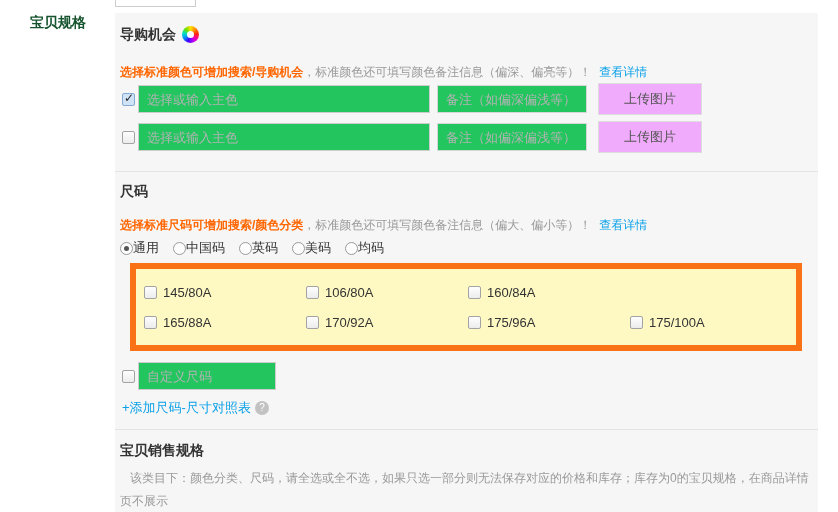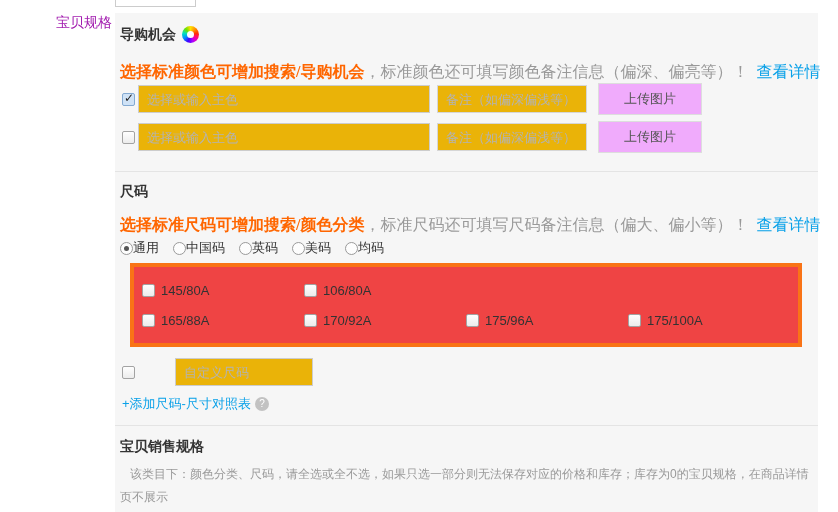--- a/index.html
+++ b/index.html
@@ -9,40 +9,40 @@
   }
   *{box-sizing:border-box;margin:0;padding:0;}
   html,body{width:838px;height:512px;overflow:hidden;}
   body{
     position:relative;
     background:#fff;
     font-family:"Liberation Sans","DejaVu Sans",sans-serif;
     color:#333;
   }
   .left-label{
-    position:absolute;left:56px;top:14px;
-    font-size:14px;color:#a21caf;
+    position:absolute;left:30px;top:14px;
+    font-size:14px;color:#14532d;font-weight:bold;
   }
   .top-cut-input{
     position:absolute;left:115px;top:-21px;width:81px;height:28px;
     border:1px solid #ccc;background:#fff;outline:none;
   }
   .panel{
     position:absolute;left:115px;top:13px;width:703px;height:499px;
     background:var(--panel);
   }
   .sec{padding-left:5px;}
   .sec-header{padding-top:12px;display:flex;align-items:center;}
   .sec-title{font-size:14px;font-weight:bold;color:#333;line-height:18px;}
   .wheel{
     width:17px;height:17px;border-radius:50%;margin-left:6px;position:relative;
     background:conic-gradient(#ffe000,#ff9000,#ff3000,#ff0090,#b000ff,#4000ff,#0090ff,#00dfc0,#70e000,#ffe000);
   }
   .wheel::after{content:"";position:absolute;inset:5px;border-radius:50%;background:#fdfdfd;}
-  .tip{margin-top:20px;font-size:16px;line-height:18px;white-space:nowrap;font-family:Liberation Serif, serif;}
+  .tip{margin-top:20px;font-size:12px;line-height:18px;white-space:nowrap;}
   .tip-hl{color:var(--accent);font-weight:bold;}
   .tip-gray{color:#999;}
   .tip-link{color:var(--link);text-decoration:none;margin-left:8px;cursor:pointer;}
   
   .cb{
     display:inline-block;width:13px;height:13px;flex:0 0 13px;
     border:1px solid #a3a3a3;border-radius:2px;
     background:linear-gradient(#fefefe,#ececec);
     position:relative;cursor:pointer;
   }
@@ -58,21 +58,21 @@
   }
   .radio.checked::after{
     content:"";position:absolute;left:3px;top:3px;width:5px;height:5px;
     border-radius:50%;background:#555;
   }
   
   .color-row{display:flex;align-items:center;margin-top:4px;height:28px;}
   .color-row + .color-row{margin-top:10px;}
   .color-row .cb{margin-left:2px;}
   .txt-input{
-    height:28px;border:1px solid #ccc;background:#eab308;outline:none;
+    height:28px;border:1px solid #ccc;background:#22c55e;outline:none;
     font-size:13px;padding:0 8px;color:#555;
     font-family:"Liberation Sans","DejaVu Sans",sans-serif;
   }
   .txt-input::placeholder{color:#b3b3b3;opacity:1;}
   .main-input{width:292px;margin-left:3px;}
   .remark-input{width:150px;margin-left:7px;border-color:#d6d6d6;}
   .upload-btn{
     width:104px;height:32px;margin-left:11px;
     border:1px solid #ddd;background:#f0abfc;color:#555;
     font-size:13px;cursor:pointer;
@@ -80,27 +80,27 @@
   }
   .divider{height:1px;background:#e4e4e4;margin-top:20px;}
   .divider-2{margin-top:12px;}
   
   .sec-size .sec-header{padding-top:10px;}
   .sec-size .tip{margin-top:16px;}
   .radio-row{display:flex;align-items:center;margin-top:5px;font-size:13px;color:#333;}
   .radio-item{display:flex;align-items:center;margin-right:14px;cursor:pointer;}
   .radio-item span.lbl{margin-left:0;}
   .size-box{
-    margin:6px 0 0 10px;width:672px;background:#ef4444;border:4px solid #f97316;
+    margin:6px 0 0 10px;width:672px;background:#fef9c3;border:6px solid #f97316;
     padding:8px 0 8px 8px;
   }
   .size-grid-row{display:grid;grid-template-columns:162px 162px 162px 162px;height:30px;align-items:center;}
   .size-cell{display:flex;align-items:center;cursor:pointer;}
   .size-cell span.lbl{margin-left:6px;font-size:13px;color:#333;}
-  .custom-row{display:flex;align-items:center;margin-top:11px;gap:37px;}
+  .custom-row{display:flex;align-items:center;margin-top:11px;}
   .custom-row .cb{margin-left:2px;}
   .custom-input{width:138px;height:28px;margin-left:3px;}
   .add-link-row{margin:9px 0 0 2px;display:flex;align-items:center;}
   .add-link{font-size:13px;color:var(--link);text-decoration:none;cursor:pointer;}
   .help-icon{
     width:14px;height:14px;border-radius:50%;background:#c2c2c2;color:#fff;
     font-size:10px;line-height:14px;text-align:center;margin-left:4px;cursor:pointer;
   }
   
   .sec-sales .sec-header{padding-top:11px;}
@@ -142,21 +142,21 @@
     </div>
   </section>
 
   <div class="divider"></div>
 
   <section class="sec sec-size">
     <div class="sec-header">
       <span class="sec-title">尺码</span>
     </div>
     <div class="tip">
-      <span class="tip-hl">选择标准尺码可增加搜索/颜色分类</span><span class="tip-gray">，标准尺码还可填写尺码备注信息（偏大、偏小等）！</span><a class="tip-link">查看详情</a>
+      <span class="tip-hl">选择标准尺码可增加搜索/颜色分类</span><span class="tip-gray">，标准颜色还可填写颜色备注信息（偏大、偏小等）！</span><a class="tip-link">查看详情</a>
     </div>
 
     <div class="radio-row">
       <span class="radio-item">
         <span class="radio checked"></span>
         <span class="lbl">通用</span>
       </span>
       <span class="radio-item">
         <span class="radio"></span>
         <span class="lbl">中国码</span>
@@ -177,20 +177,24 @@
 
     <div class="size-box">
       <div class="size-grid-row">
         <span class="size-cell">
           <span class="cb"></span>
           <span class="lbl">145/80A</span>
         </span>
         <span class="size-cell">
           <span class="cb"></span>
           <span class="lbl">106/80A</span>
+        </span>
+        <span class="size-cell">
+          <span class="cb"></span>
+          <span class="lbl">160/84A</span>
         </span>
       </div>
       <div class="size-grid-row">
         <span class="size-cell">
           <span class="cb"></span>
           <span class="lbl">165/88A</span>
         </span>
         <span class="size-cell">
           <span class="cb"></span>
           <span class="lbl">170/92A</span>

